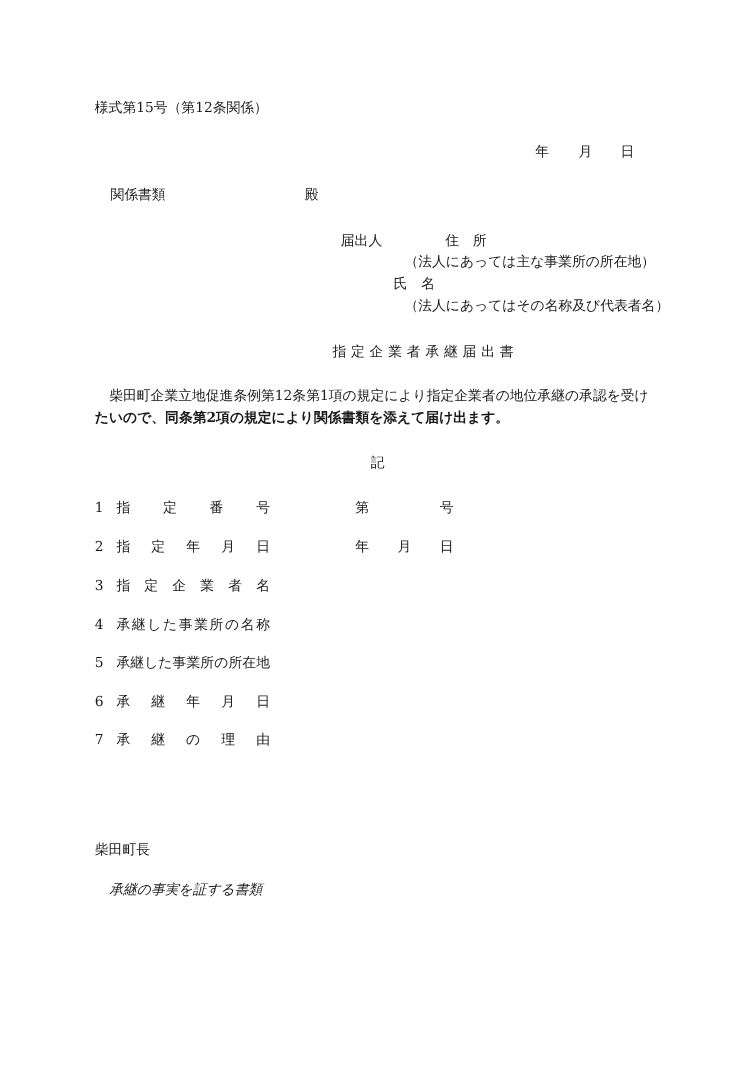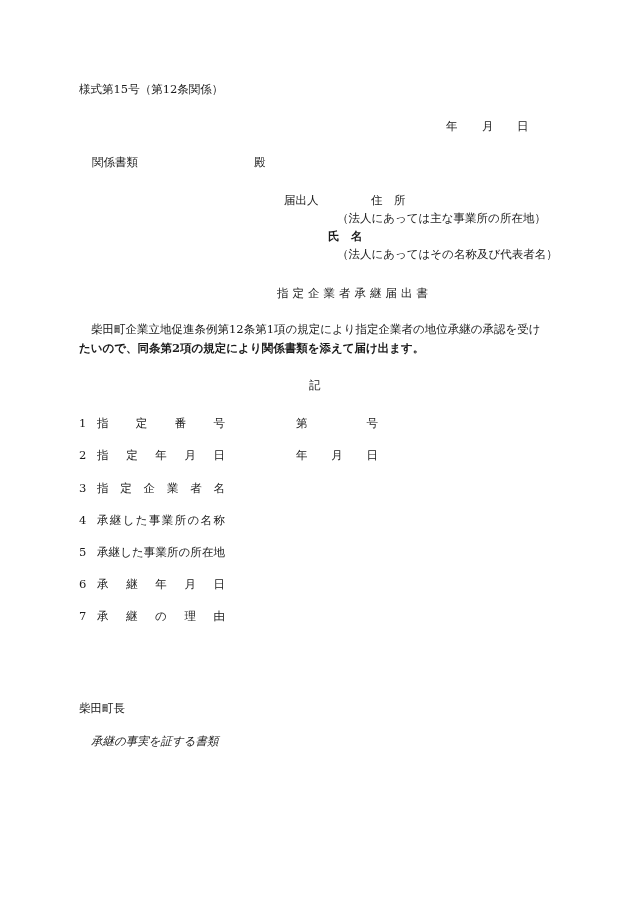--- a/index.html
+++ b/index.html
@@ -27,21 +27,21 @@
 
 <div>
   <span class="abs" style="left:92px; top:155px;">関係書類</span>
   <span class="abs" style="left:254px; top:155px;">殿</span>
 </div>
 
 <div>
   <span class="abs" style="left:284px; top:193px;">届出人</span>
   <span class="abs" style="left:328px; top:193px;margin-left:43px;">住　所</span>
   <span class="abs" style="left:337px; top:211px;">（法人にあっては主な事業所の所在地）</span>
-  <span class="abs" style="left:328px; top:229px;font-weight:bold;">氏　名</span>
+  <span class="abs" style="left:328px; top:229px;">氏　名</span>
   <span class="abs" style="left:337px; top:247px;">（法人にあってはその名称及び代表者名）</span>
 </div>
 
 <div class="abs spaced" style="left:237px; top:286px;margin-left:40px;">指定企業者承継届出書</div>
 
 <div>
   <div class="abs" style="left:91px; top:322px;">柴田町企業立地促進条例第12条第1項の規定により指定企業者の地位承継の承認を受け</div>
   <div class="abs" style="left:79px; top:341px;font-weight:bold;">たいので、同条第2項の規定により関係書類を添えて届け出ます。</div>
 </div>
 

